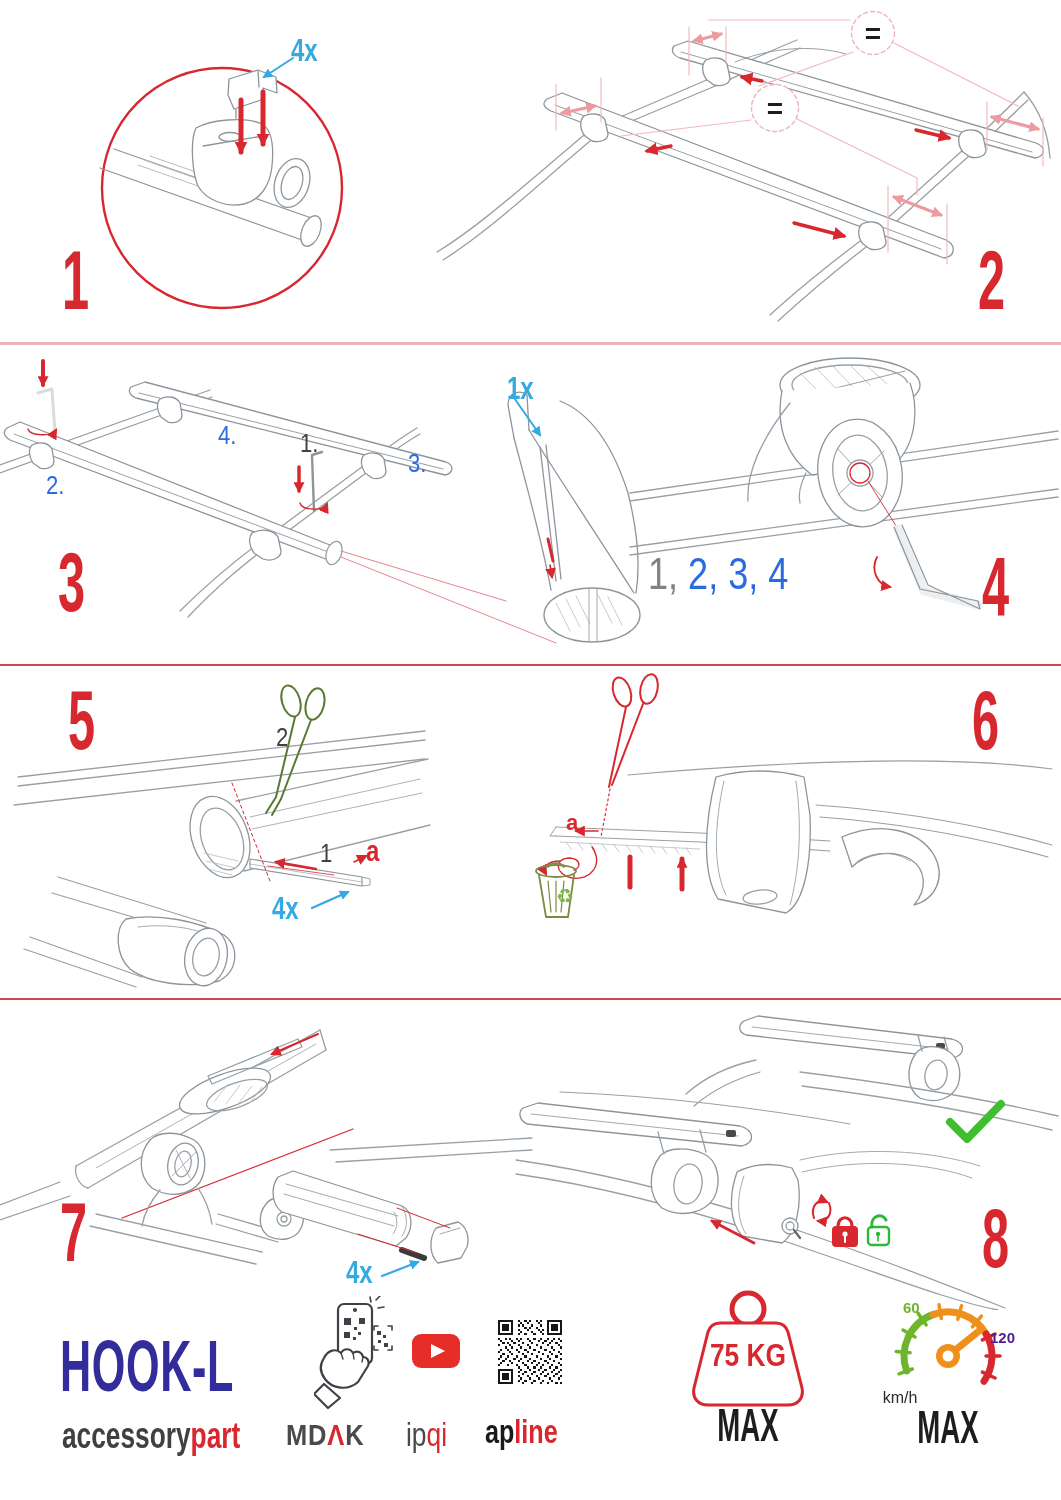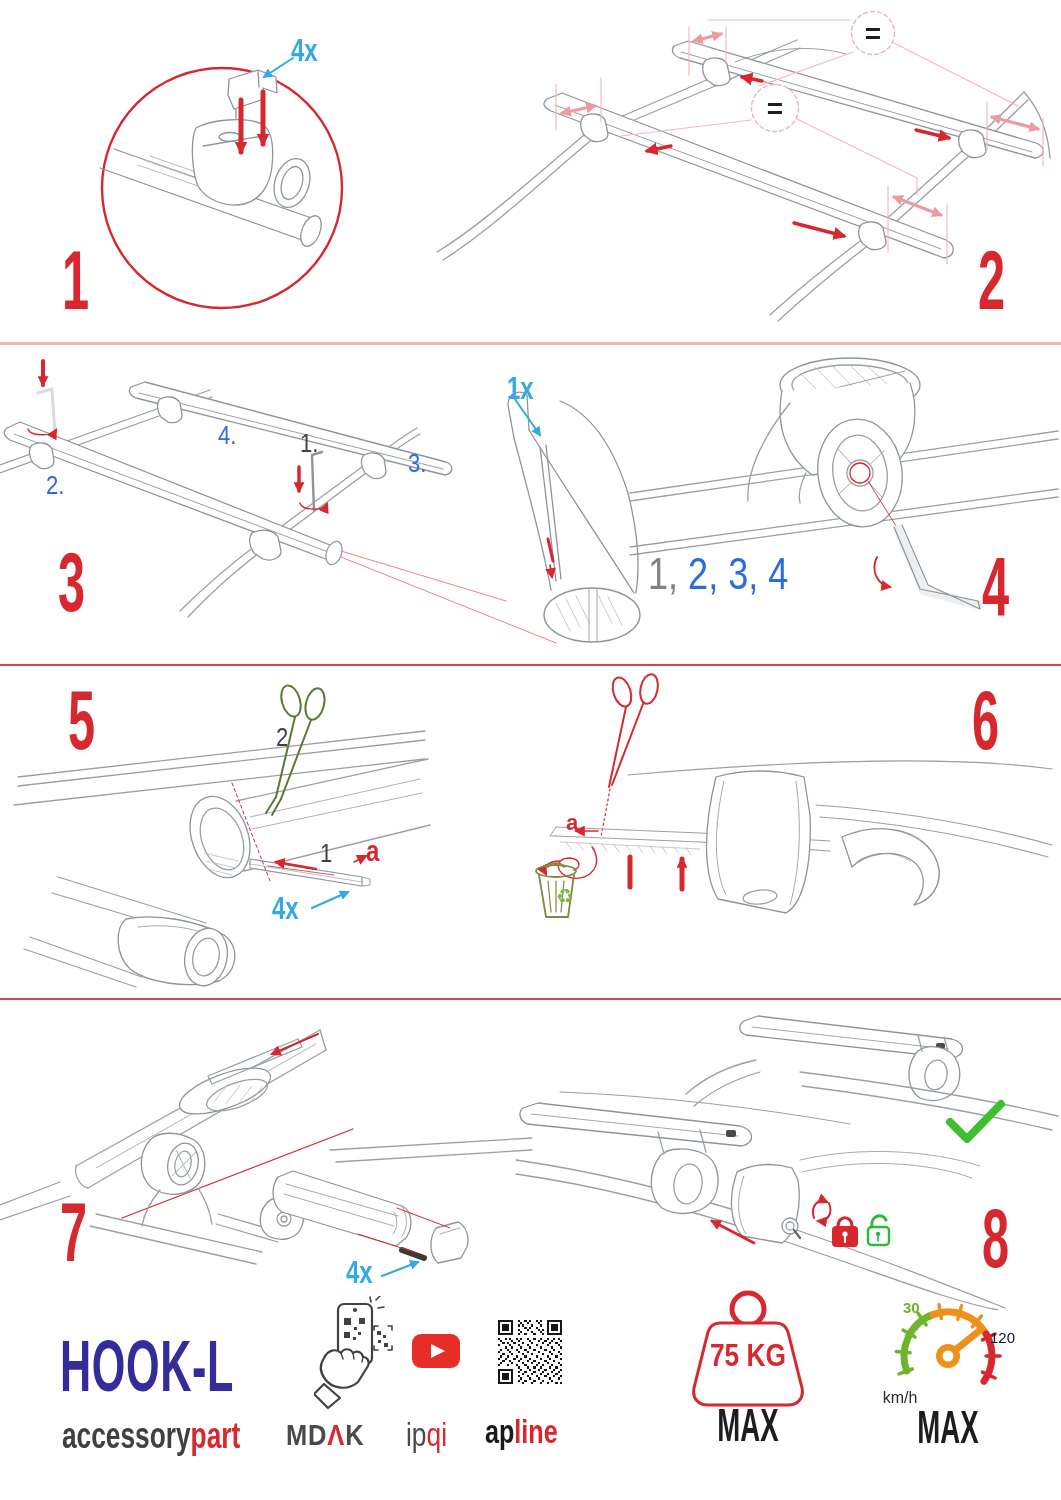--- a/index.html
+++ b/index.html
@@ -24,21 +24,21 @@
   .brand .bk{color:#3f4043;} .brand .rd{color:#d7282f;}
   .mdak{font-size:30px;font-weight:700;transform:scaleX(.85);letter-spacing:1px;}
   .mdak .bk{color:#4a4a4c;} .mdak .rd{color:#d7282f;}
   .ipqi{font-size:33px;transform:scaleX(.8);}
   .ipqi .bk{color:#4a4a4c;} .ipqi .rd{color:#d7282f;}
   .apline{font-size:34px;font-weight:700;transform:scaleX(.74);}
   .apline .bk{color:#1a1a1a;} .apline .rd{color:#d7282f;}
   .kg{color:#d7282f;font-size:31px;font-weight:700;text-align:center;transform-origin:center top;transform:scaleX(.85);}
   .max{color:#1d1d1b;font-size:46px;font-weight:700;text-align:center;transform-origin:center top;transform:scaleX(.6);}
   .s60{color:#6fb52c;font-size:15px;font-weight:700;}
-  .s120{color:#0f172a;font-size:15px;font-weight:400;}
+  .s120{color:#4c1d95;font-size:15px;font-weight:700;}
   .unit{color:#2b2b2b;font-size:16px;text-align:center;}
   .divider{position:absolute;left:0;width:1061px;}
   .div1{top:342px;height:3px;background:#eab6ba;}
   .div2{top:664px;height:2px;background:#d4484d;}
   .div3{top:998px;height:2px;background:#d4484d;}
   svg{display:block;}
 </style>
 </head>
 <body>
 
@@ -489,18 +489,18 @@
       <path d="M88.4,32.9 L97.4,22.2" stroke="#ef8f1c"></path>
       <path d="M98.4,45.9 L111.1,40" stroke="#d7282f"></path>
       <path d="M102,62 L116,62" stroke="#d7282f"></path>
       <path d="M98.4,78.1 L111.1,84" stroke="#d7282f"></path>
     </g>
     <path d="M64,62 L95,37" stroke="#ef8f1c" stroke-width="7"></path>
   </g>
   <circle cx="64" cy="62" r="12" fill="#ef8f1c"></circle>
   <circle cx="64" cy="62" r="5.5" fill="#fff"></circle>
 </svg>
-<div class="t s60" style="left:903px;top:1300px">30</div>
+<div class="t s60" style="left:903px;top:1300px">60</div>
 <div class="t s120" style="left:990px;top:1330px">120</div>
 <div class="t unit" style="left:848px;top:1390px;width:104px">km/h</div>
 <div class="t max" style="left:896px;top:1404px;width:104px">MAX</div>
 
 </div>
 
 </body></html>

